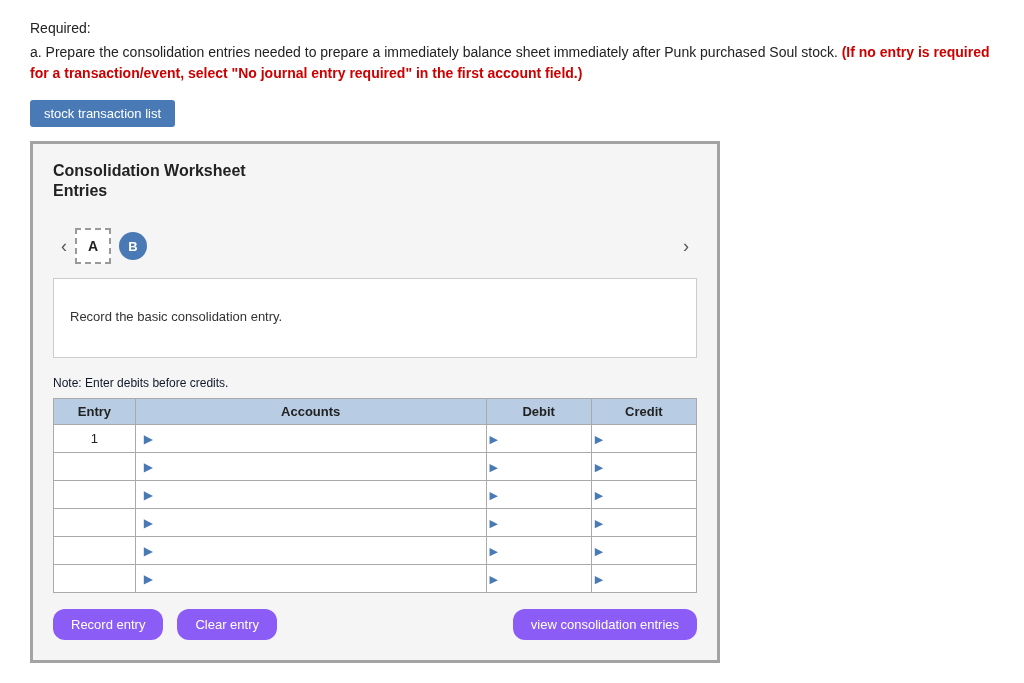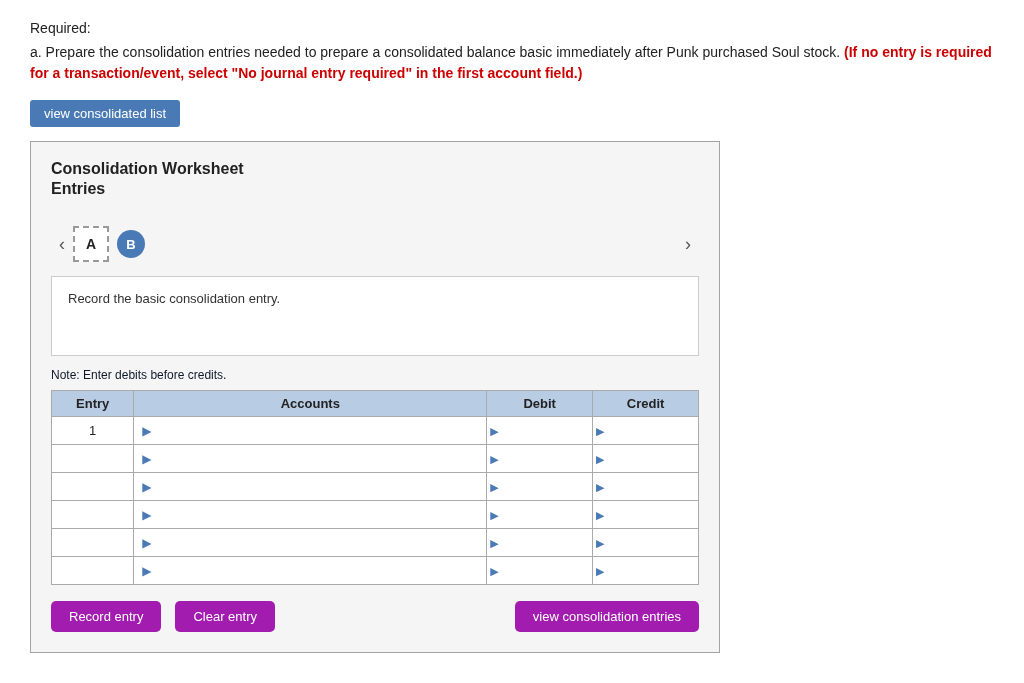--- a/index.html
+++ b/index.html
@@ -28,21 +28,21 @@
       color: #fff;
       padding: 6px 14px;
       border: none;
       border-radius: 3px;
       cursor: pointer;
       font-size: 13px;
       margin-top: 10px;
       margin-bottom: 14px;
     }
     .worksheet-container {
-      border: 1px solid #a3a3a3;
+      border: 3px solid #a3a3a3;
       background: #f5f5f5;
       padding: 18px 20px 20px 20px;
       max-width: 690px;
     }
     .worksheet-title {
       font-weight: bold;
       font-size: 16px;
       margin-bottom: 2px;
     }
     .worksheet-subtitle {
@@ -87,22 +87,22 @@
       font-weight: bold;
       font-size: 13px;
       cursor: pointer;
     }
     .nav-arrow-right {
       margin-left: auto;
     }
     .entry-description-box {
       background: #fff;
       border: 1px solid #ccc;
-      padding: 14px 16px;
-      margin-bottom: 12px;
+      padding: 30px 16px;
+      margin-bottom: 18px;
       min-height: 80px;
       font-size: 13px;
       color: #333;
     }
     .note-text {
       color: #0f172a;
       font-size: 12px;
       margin-bottom: 8px;
     }
     .entry-table {
@@ -163,44 +163,44 @@
       transform: translateY(-50%);
       color: #4a7ab5;
       font-size: 11px;
     }
     .buttons-row {
       display: flex;
       align-items: center;
       gap: 14px;
     }
     .action-btn {
-      background: #a21caf;
+      background: #8b5cf6;
       color: #fff;
       border: none;
       padding: 8px 18px;
-      border-radius: 5px;
+      border-radius: 12px;
       cursor: pointer;
       font-size: 13px;
     }
     .action-btn.view-consolidation {
       margin-left: auto;
     }
   </style>
 </head>
 <body>
 
 
 
 <p class="required-label">Required:</p>
 <p class="instruction-text">
-  <span>a. Prepare the consolidation entries needed to prepare a consolidated balance basic immediately after Punk purchased Soul stock.</span>
+  <span>a. Prepare the consolidation entries needed to prepare a immediately balance sheet immediately after Punk purchased Soul stock.</span>
   <span class="instruction-red">(If no entry is required for a transaction/event, select "No journal entry required" in the first account field.)</span>
 </p>
 
-<button class="view-transaction-btn">view consolidated list</button>
+<button class="view-transaction-btn">stock transaction list</button>
 
 <div class="worksheet-container">
   <div class="worksheet-title">Consolidation Worksheet</div>
   <div class="worksheet-subtitle">Entries</div>
 
   <div class="tabs-row">
     <span class="nav-arrow">‹</span>
     <div class="tab-a">A</div>
     <div class="tab-b">B</div>
     <span class="nav-arrow nav-arrow-right">›</span>

